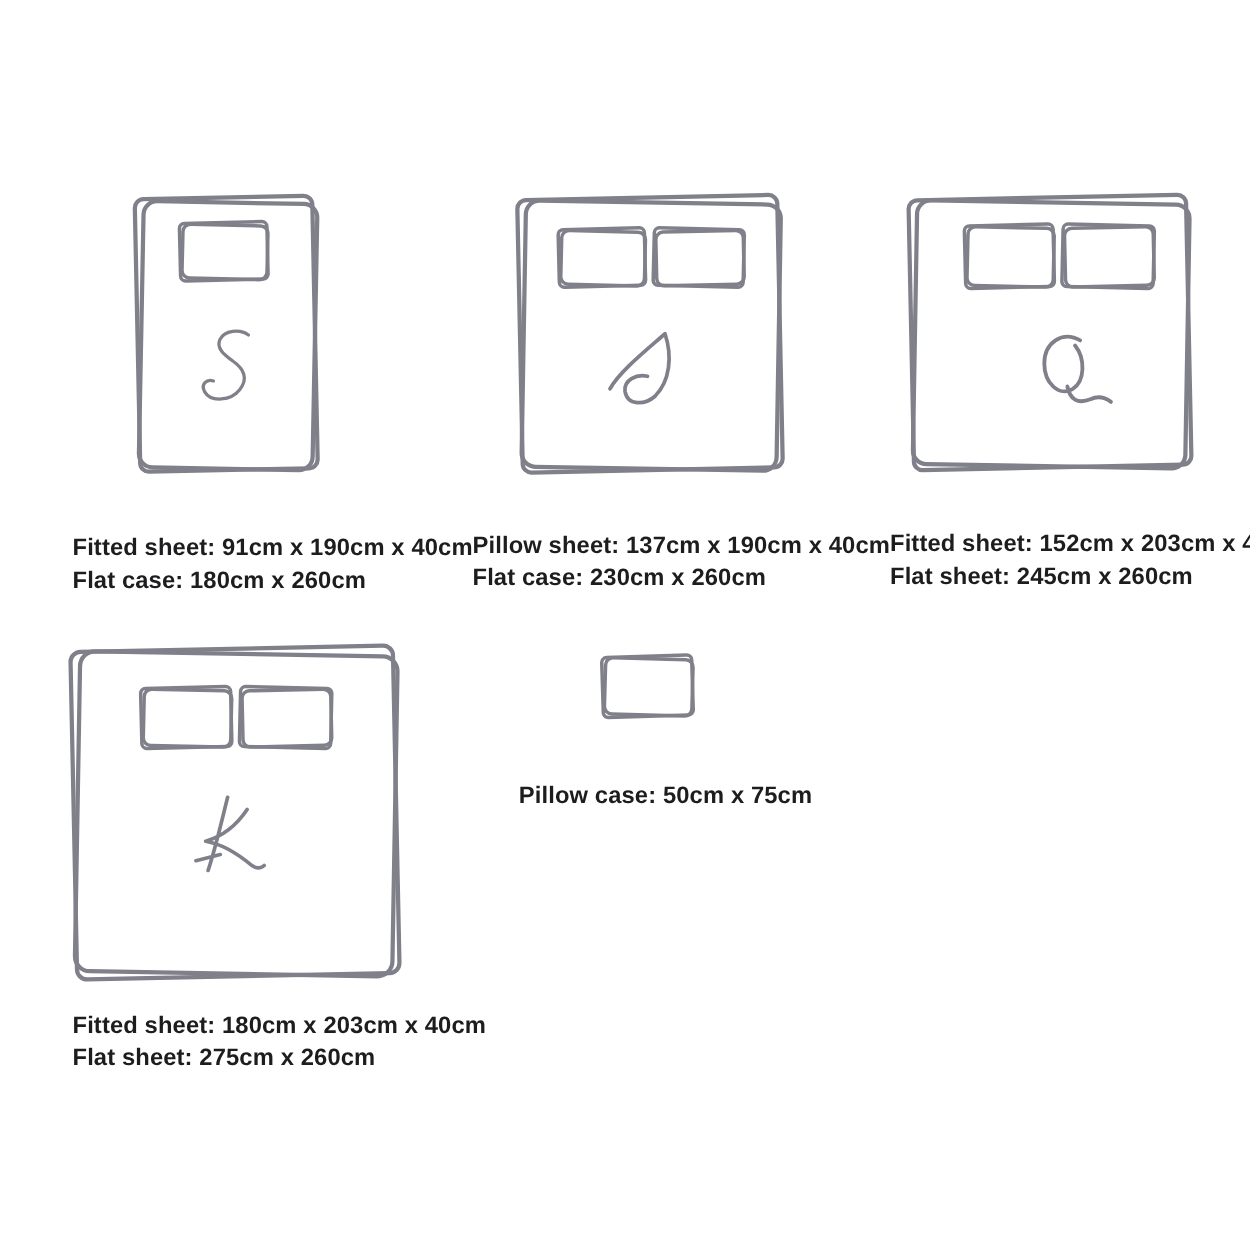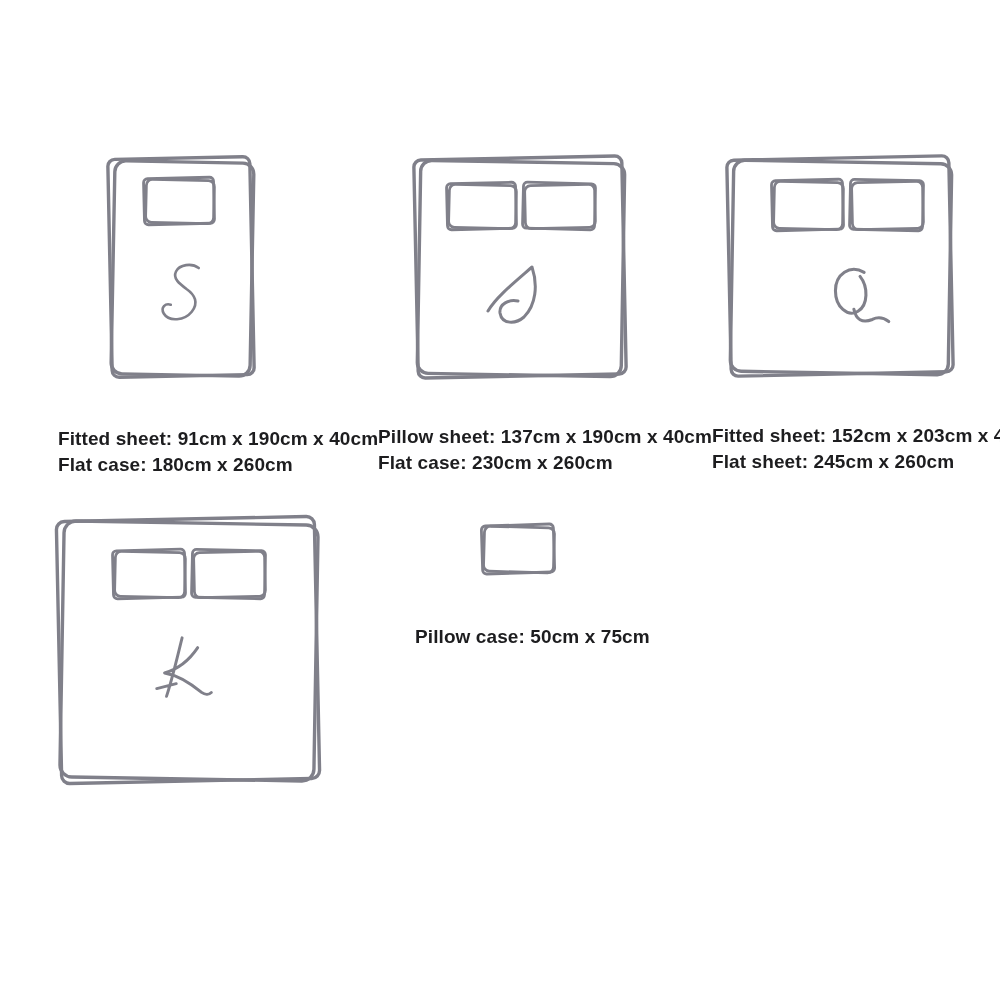--- a/index.html
+++ b/index.html
@@ -126,20 +126,24 @@
         <rect class="sketch pillow-stroke" x="68" y="45" width="72" height="48" rx="4" transform="rotate(-1.4 104 69)"></rect>
         <rect class="sketch pillow-stroke" x="70" y="47" width="70" height="45" rx="6" transform="rotate(1.3 104 69)"></rect>
       </g>
       <g>
         <rect class="sketch pillow-stroke" x="147" y="45" width="73" height="48" rx="4" transform="rotate(1.3 183 69)"></rect>
         <rect class="sketch pillow-stroke" x="149" y="47" width="71" height="45" rx="6" transform="rotate(-1.3 183 69)"></rect>
       </g>
       <use href="#letter-K" x="102" y="126" width="78" height="80"></use>
     </svg>
   </div>
+  <div class="spec" style="left:58px; top:808px;">
+    <div>Fitted sheet: 180cm x 203cm x 40cm</div>
+    <div>Flat sheet: 275cm x 260cm</div>
+  </div>
 
   <div class="bed" style="left:465px; top:510px;">
     <svg width="110" height="80" viewBox="0 0 110 80">
       <g>
         <rect class="sketch pillow-stroke" x="17" y="15" width="72" height="48" rx="4" transform="rotate(-1.8 53 39)"></rect>
         <rect class="sketch pillow-stroke" x="19" y="17" width="70" height="45" rx="6" transform="rotate(1.6 53 39)"></rect>
       </g>
     </svg>
   </div>
   <div class="spec" style="left:415px; top:612px;margin-top:12px;">

